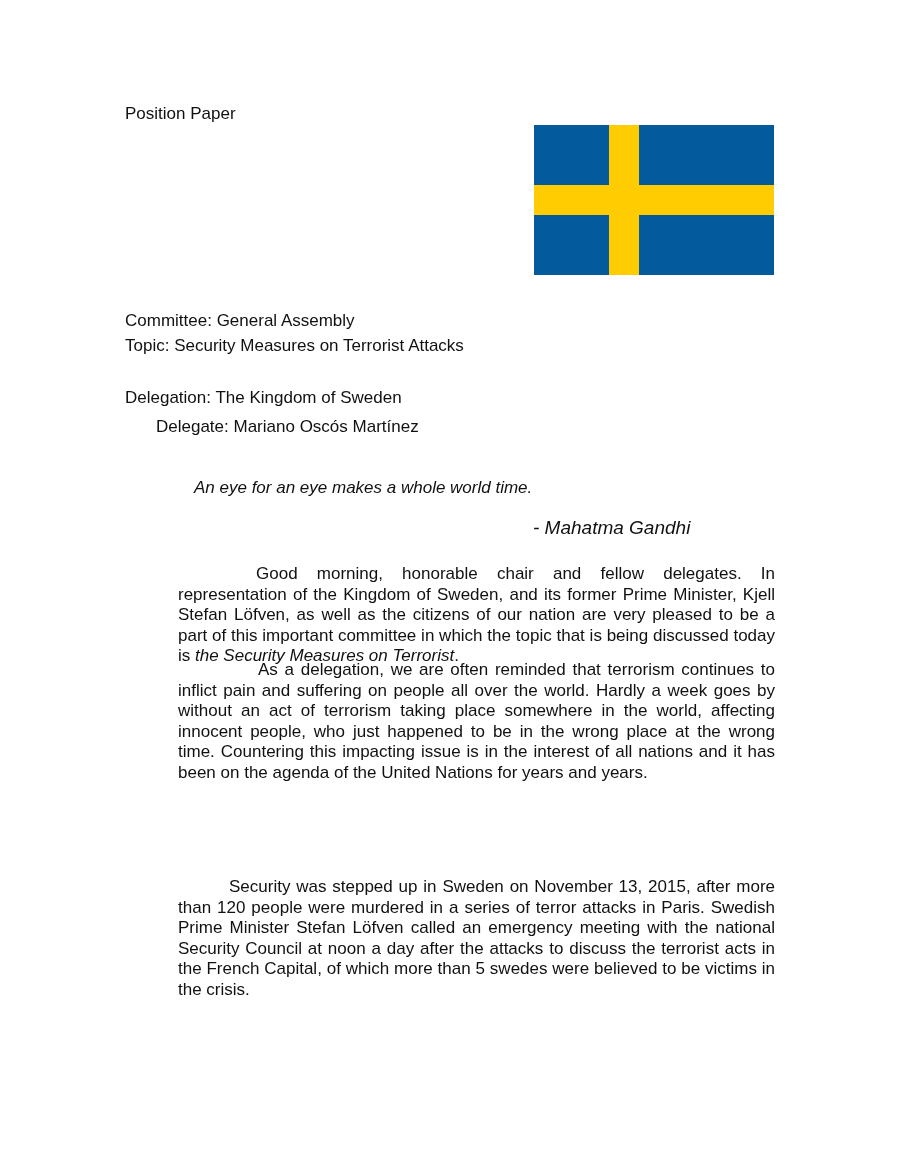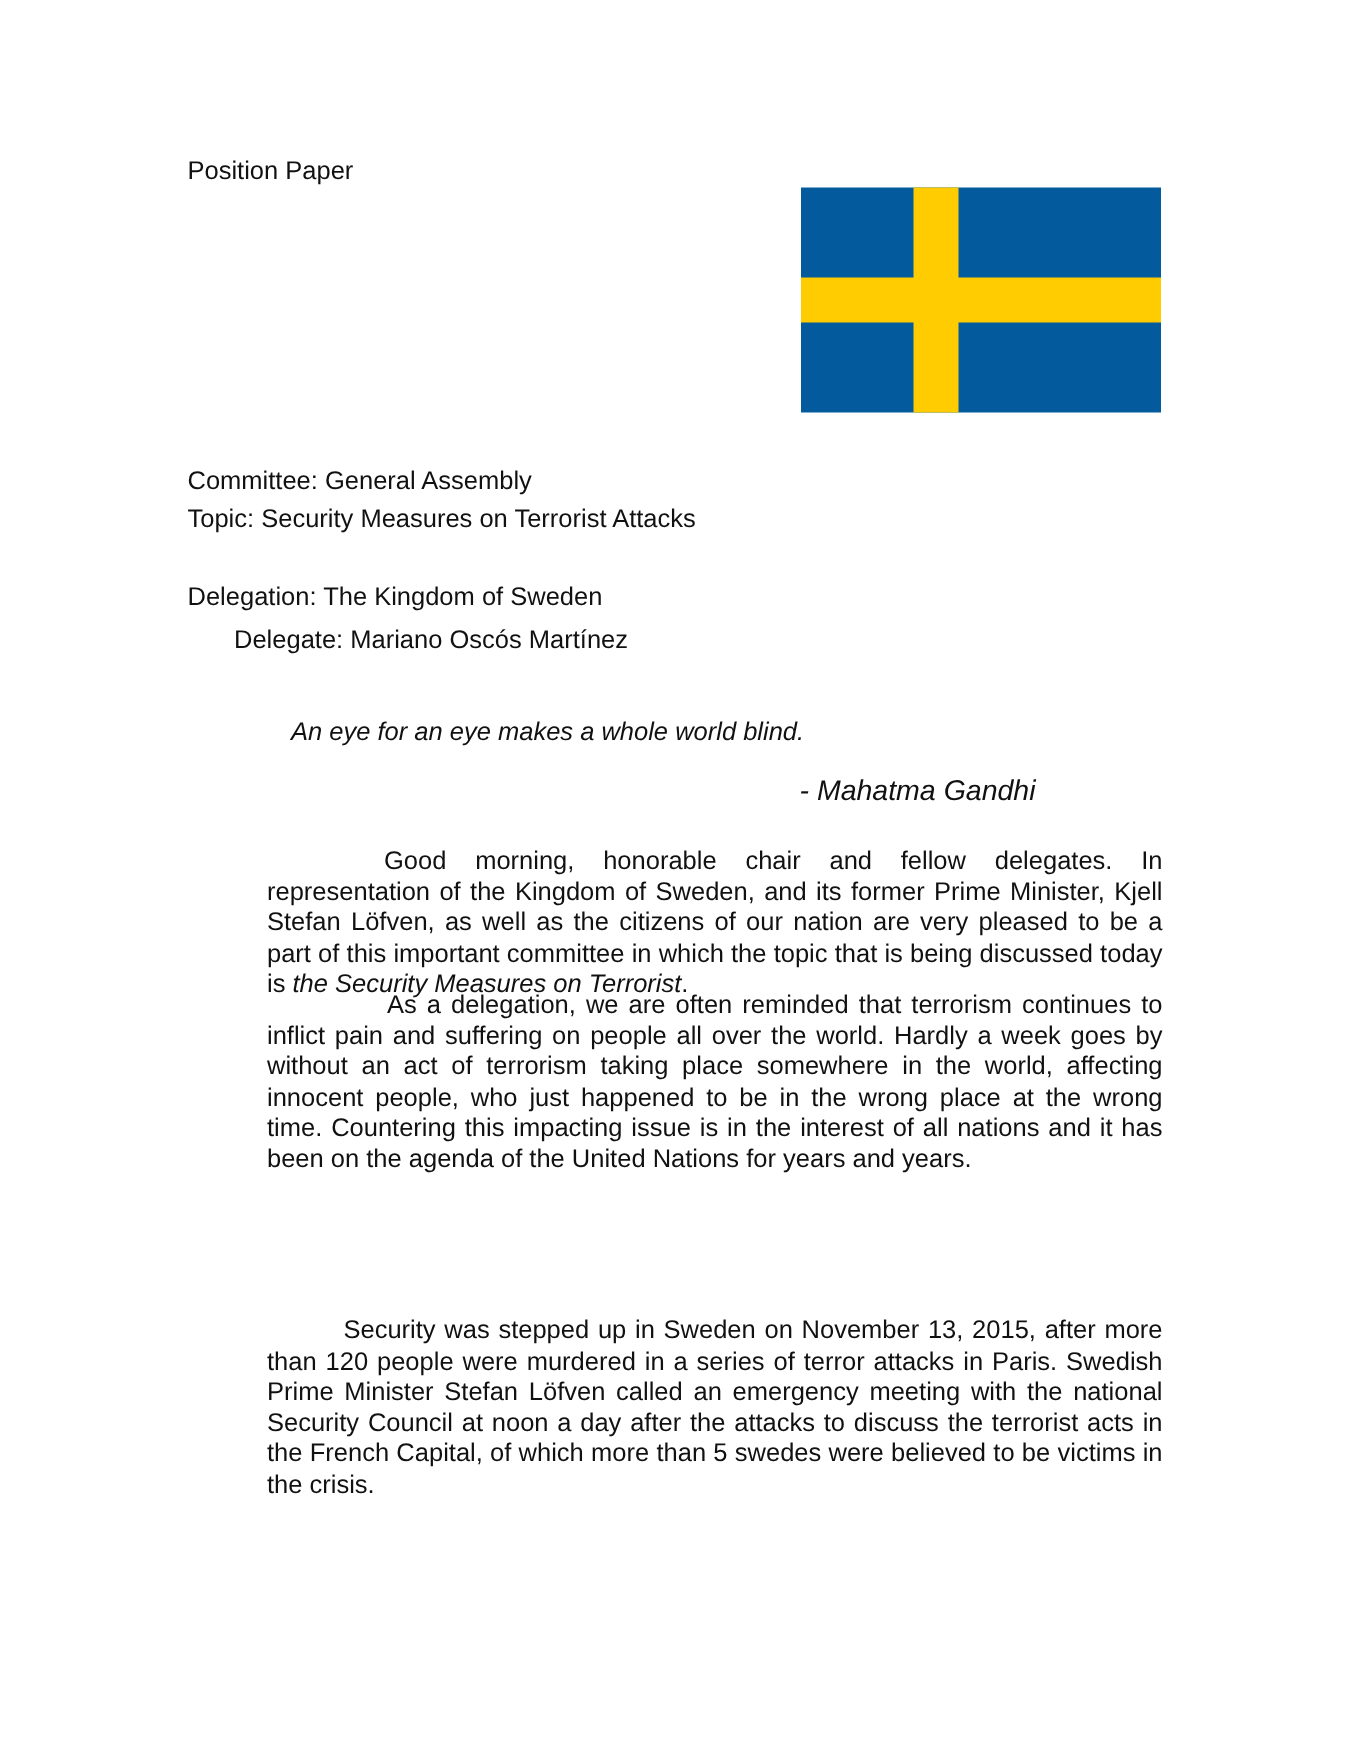--- a/index.html
+++ b/index.html
@@ -105,21 +105,21 @@
     <div class="field" style="background: rgb(3, 90, 156);"></div>
     <div class="bar-h" style="background: rgb(254, 204, 0);"></div>
     <div class="bar-v" style="background: rgb(254, 204, 0);"></div>
   </div>
 
   <div class="meta meta-1">Committee: General Assembly</div>
   <div class="meta meta-2">Topic: Security Measures on Terrorist Attacks</div>
   <div class="meta meta-3">Delegation: The Kingdom of Sweden</div>
   <div class="meta meta-4">Delegate: Mariano Oscós Martínez</div>
 
-  <div class="quote">An eye for an eye makes a whole world blind.</div>
+  <div class="quote">An eye for an eye makes a whole world time.</div>
   <div class="attribution">- Mahatma Gandhi</div>
 
   <p class="para para-1"><span>Good morning, honorable chair and fellow delegates. In representation of the Kingdom of Sweden, and its former Prime Minister, Kjell Stefan Löfven, as well as the citizens of our nation are very pleased to be a part of this important committee in which the topic that is being discussed today is </span><em>the Security Measures on Terrorist</em><span>.</span></p>
 
   <p class="para para-2">As a delegation, we are often reminded that terrorism continues to inflict pain and suffering on people all over the world. Hardly a week goes by without an act of terrorism taking place somewhere in the world, affecting innocent people, who just happened to be in the wrong place at the wrong time. Countering this impacting issue is in the interest of all nations and it has been on the agenda of the United Nations for years and years.</p>
 
   <p class="para para-3">Security was stepped up in Sweden on November 13, 2015, after more than 120 people were murdered in a series of terror attacks in Paris. Swedish Prime Minister Stefan Löfven called an emergency meeting with the national Security Council at noon a day after the attacks to discuss the terrorist acts in the French Capital, of which more than 5 swedes were believed to be victims in the crisis.</p>
 
 </div>
 

